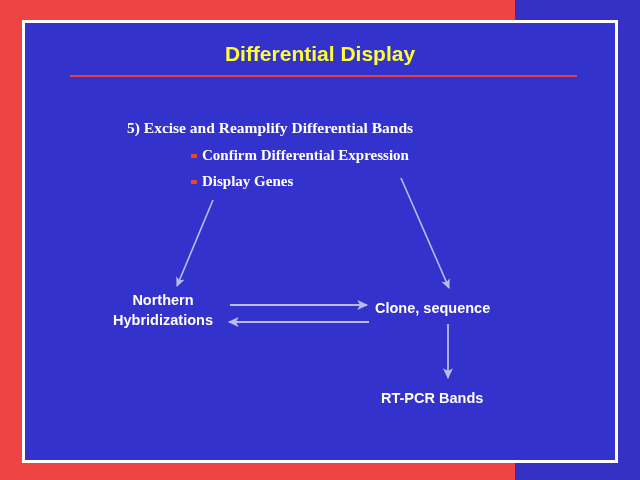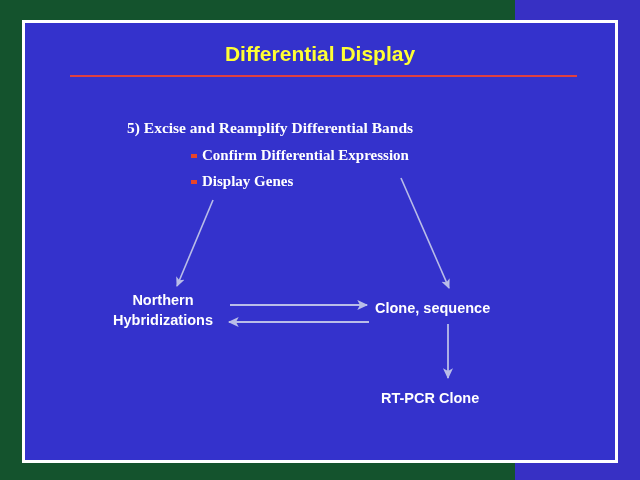--- a/index.html
+++ b/index.html
@@ -11,21 +11,21 @@
     width: 640px;
     height: 480px;
     background: #3730c4;
     font-family: "Liberation Sans", sans-serif;
     overflow: hidden;
   }
   #slide {
     position: relative;
     width: 515px;
     height: 480px;
-    background: #14532d;
+    background: #ef4444;
   }
   
   #slide-frame {
     position: absolute;
     left: 22px;
     top: 20px;
     width: 596px;
     height: 443px;
     border: 3px solid #ffffff;
     box-sizing: border-box;
@@ -153,15 +153,15 @@
     <line x1="448" y1="324" x2="448" y2="378" stroke="#b9bde8" stroke-width="1.8" marker-end="url(#arrowhead)"></line>
   </svg>
 
   <div class="node-label" id="node-northern">
     <div>Northern</div>
     <div>Hybridizations</div>
   </div>
 
   <div class="node-label" id="node-clone">Clone, sequence</div>
 
-  <div class="node-label" id="node-rtpcr">RT-PCR Clone</div>
+  <div class="node-label" id="node-rtpcr">RT-PCR Bands</div>
 
 </div>
 
 </body></html>

